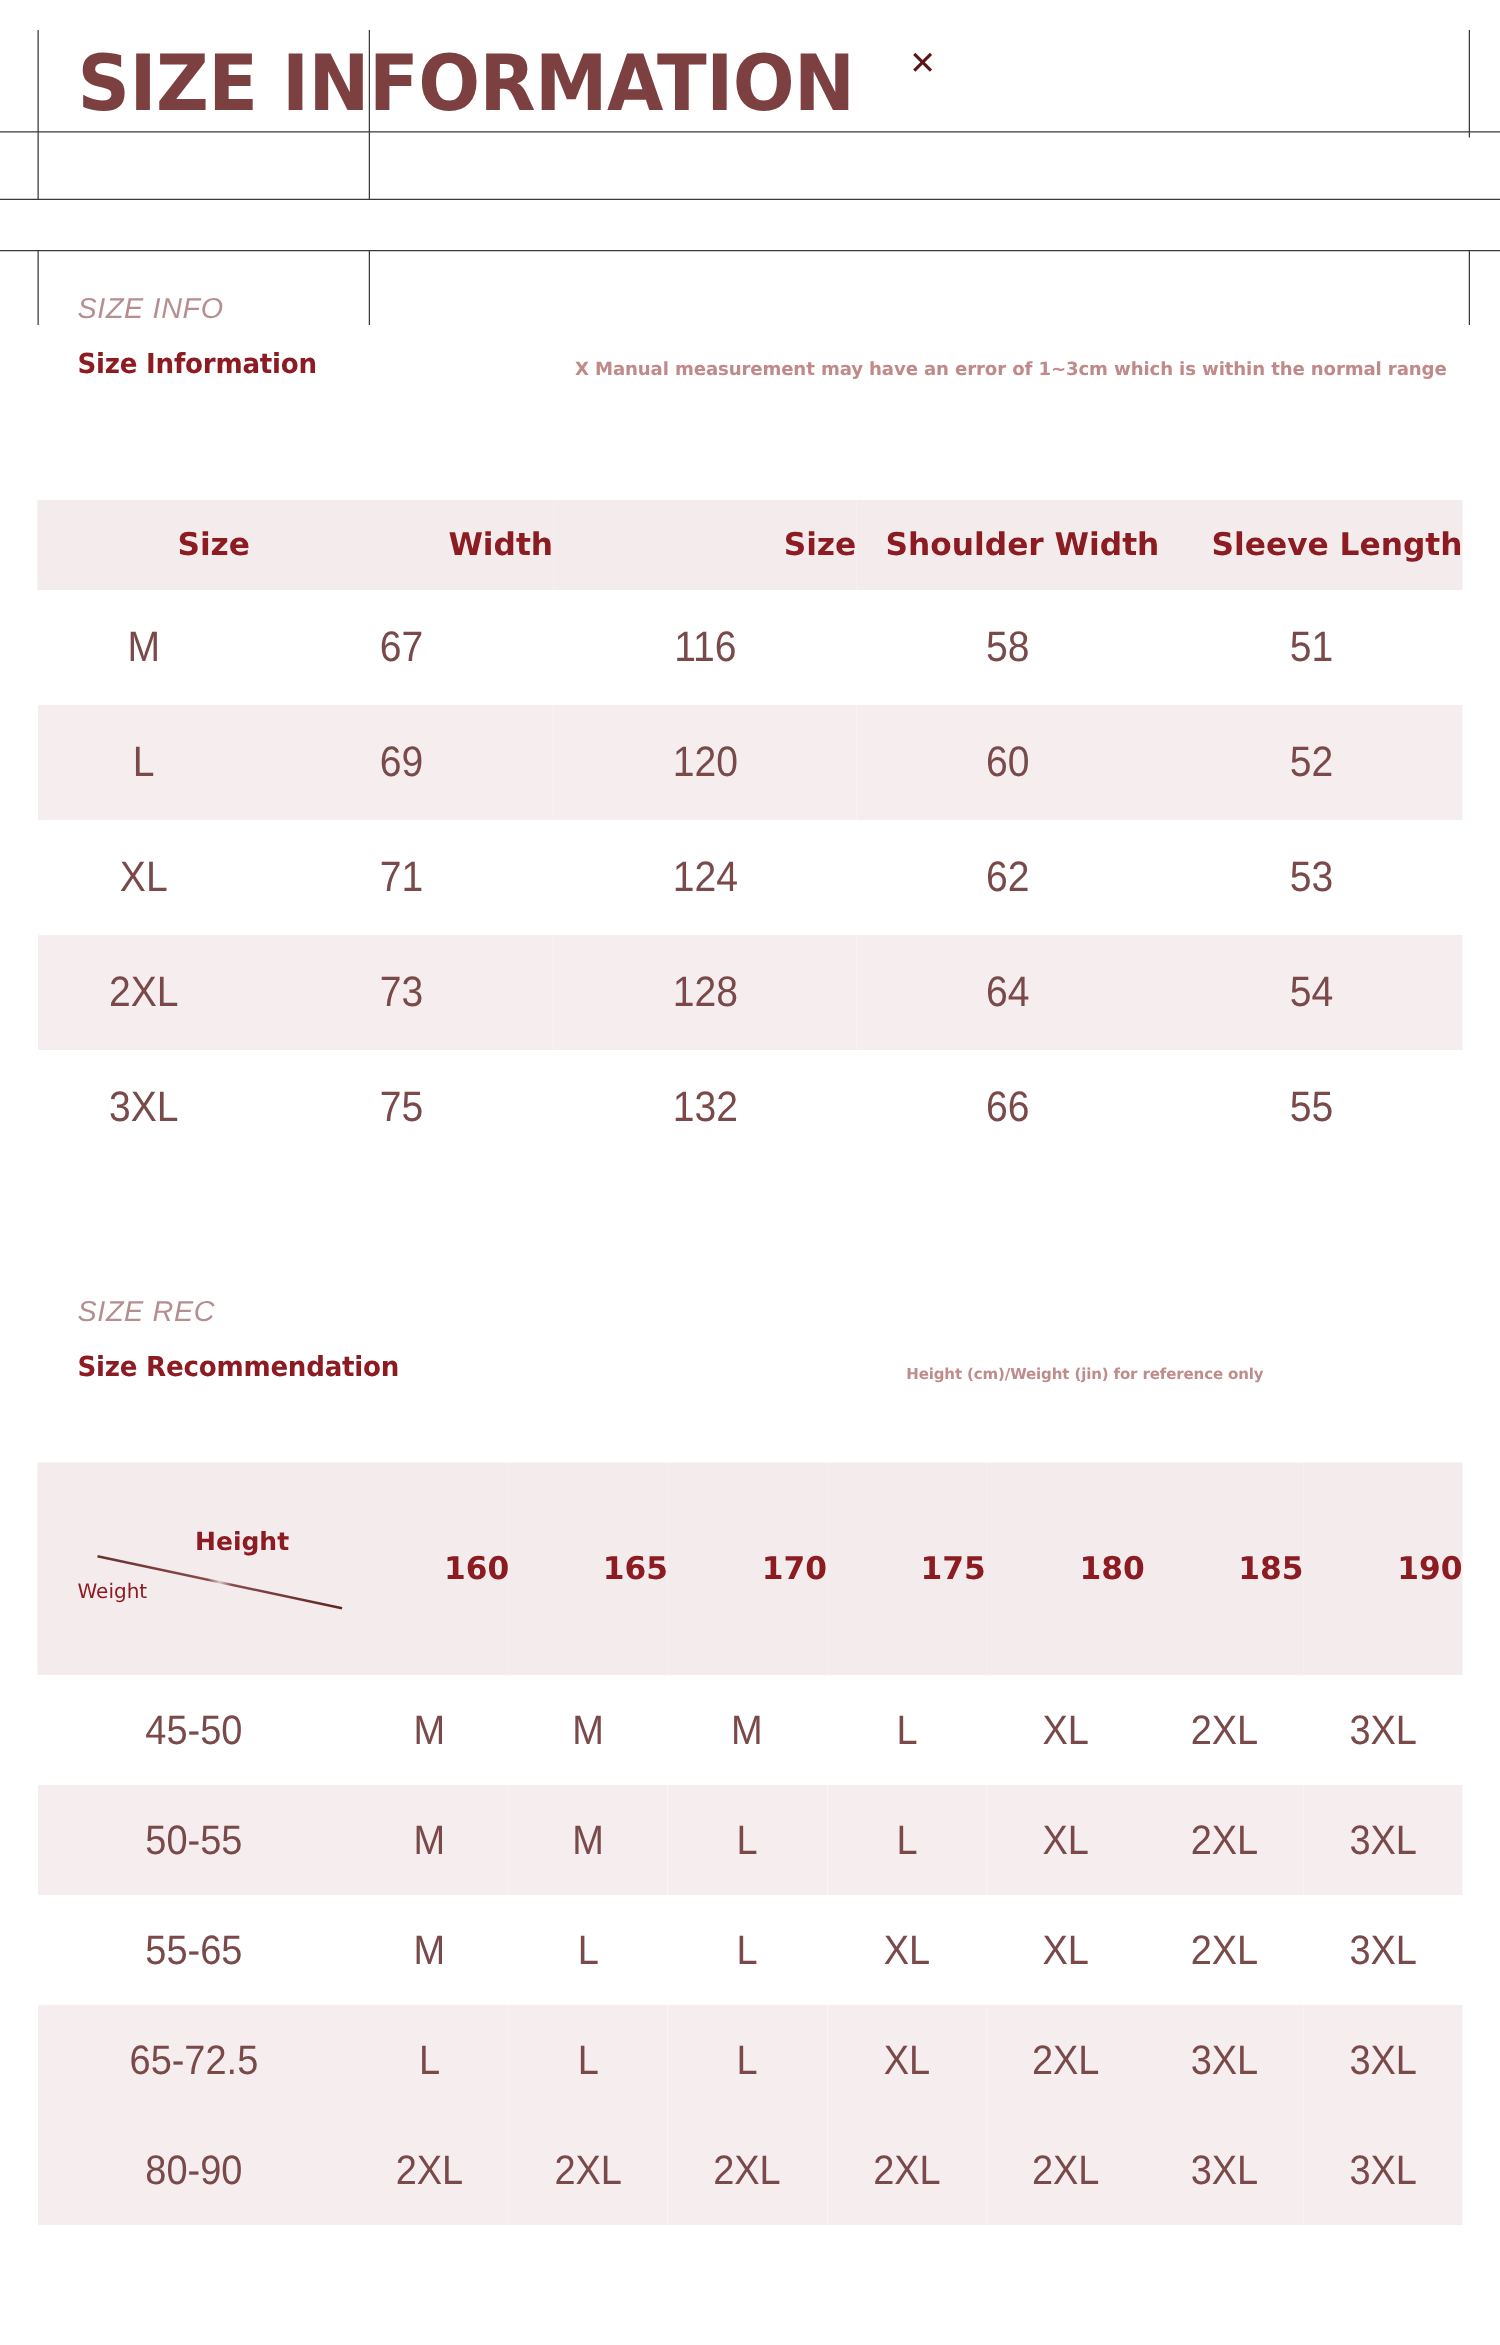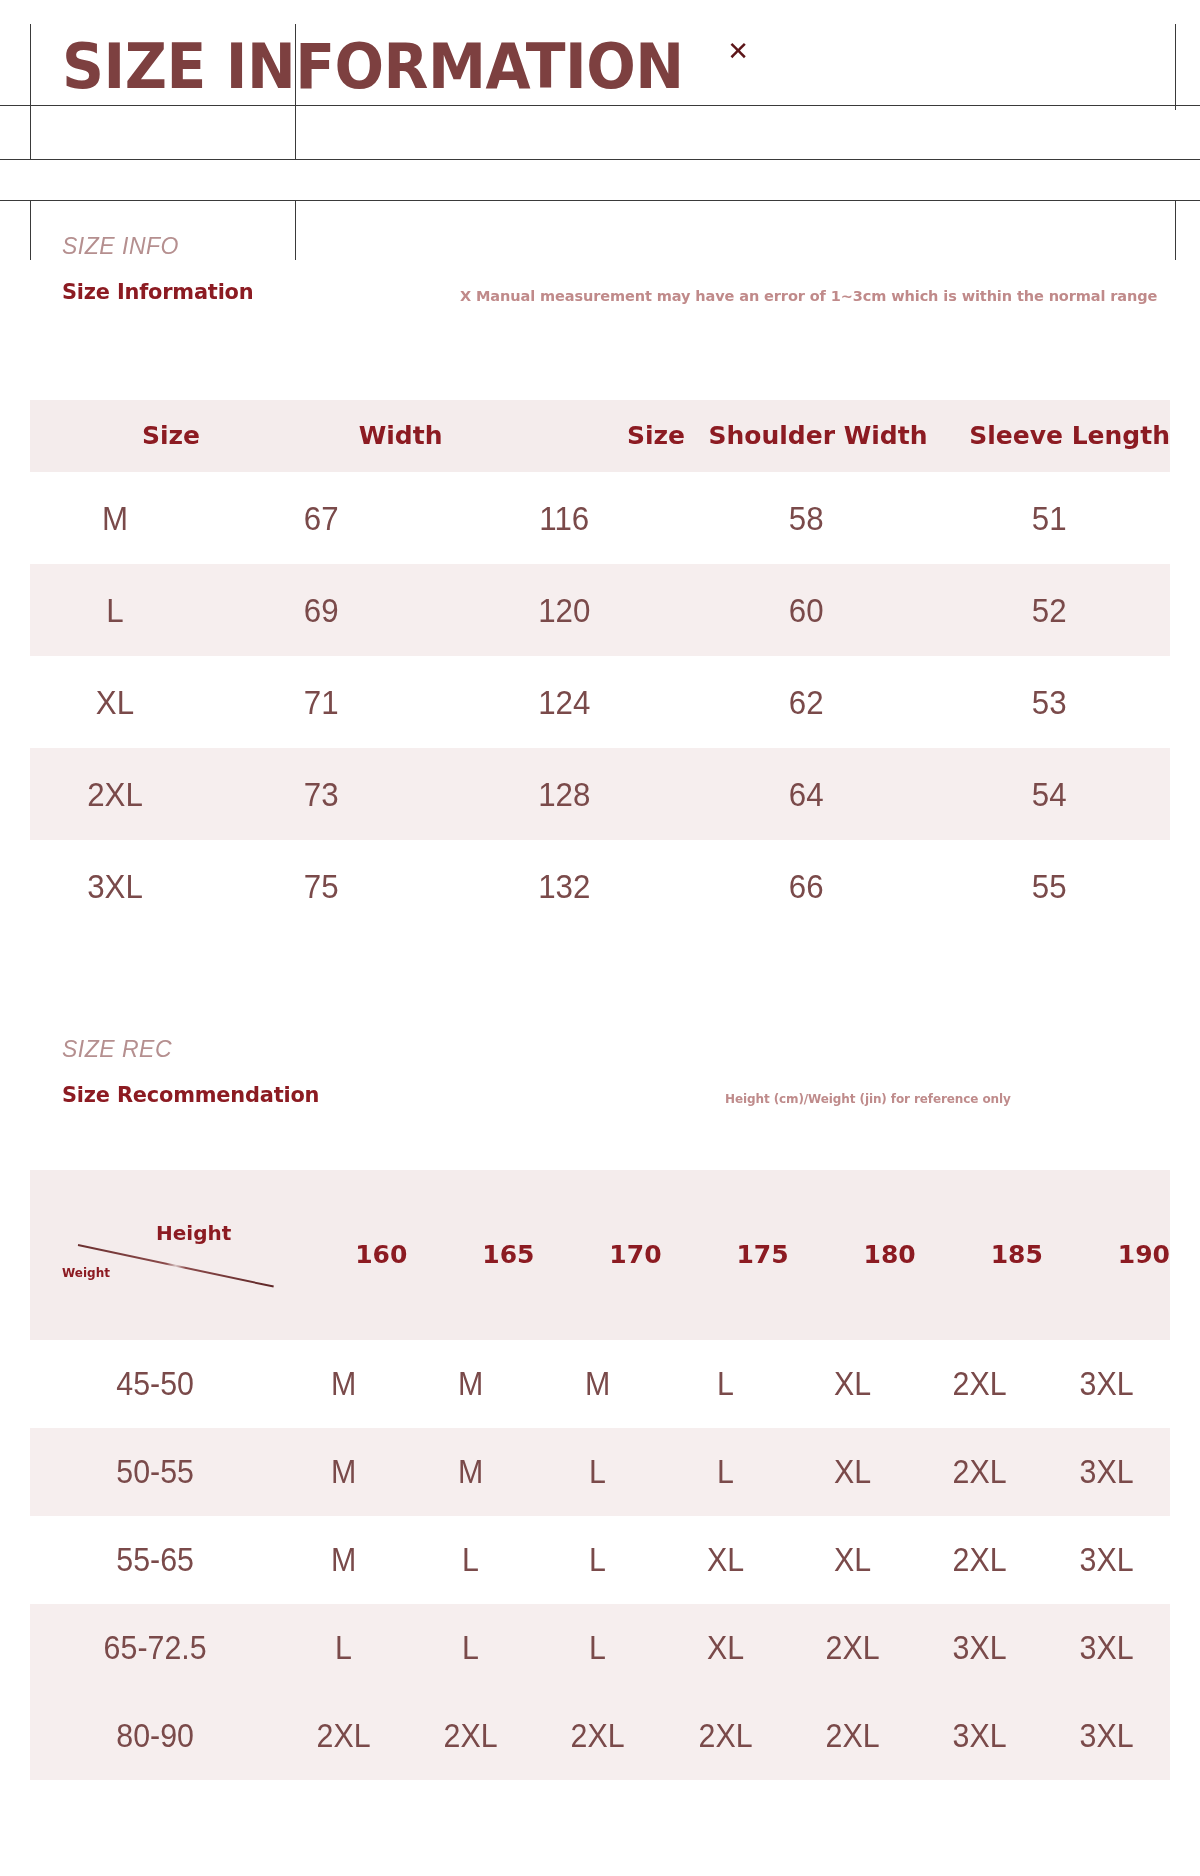--- a/index.html
+++ b/index.html
@@ -135,21 +135,21 @@
     transform-origin:left center;
   }
   .hw-height{
     position:absolute;left:126px;top:48px;
     font-family:"DejaVu Sans", sans-serif;
     font-weight:bold;font-size:20px;color:#8c1b22;
   }
   .hw-weight{
     position:absolute;left:32px;top:88px;
     font-family:"DejaVu Sans", sans-serif;
-    font-weight:bold;font-size:12px;color:#8c1b22;
+    font-weight:normal;font-size:16px;color:#8c1b22;
   }
 </style>
 </head>
 <body>
 
 <div class="guides">
   <div class="gl-v" style="left:30px;  top:24px;  height:136px;"></div>
   <div class="gl-v" style="left:295px; top:24px;  height:136px;"></div>
   <div class="gl-v" style="left:1175px;top:24px;  height:86px;"></div>
   <div class="gl-h" style="left:0;   top:105px; width:1200px;"></div>

